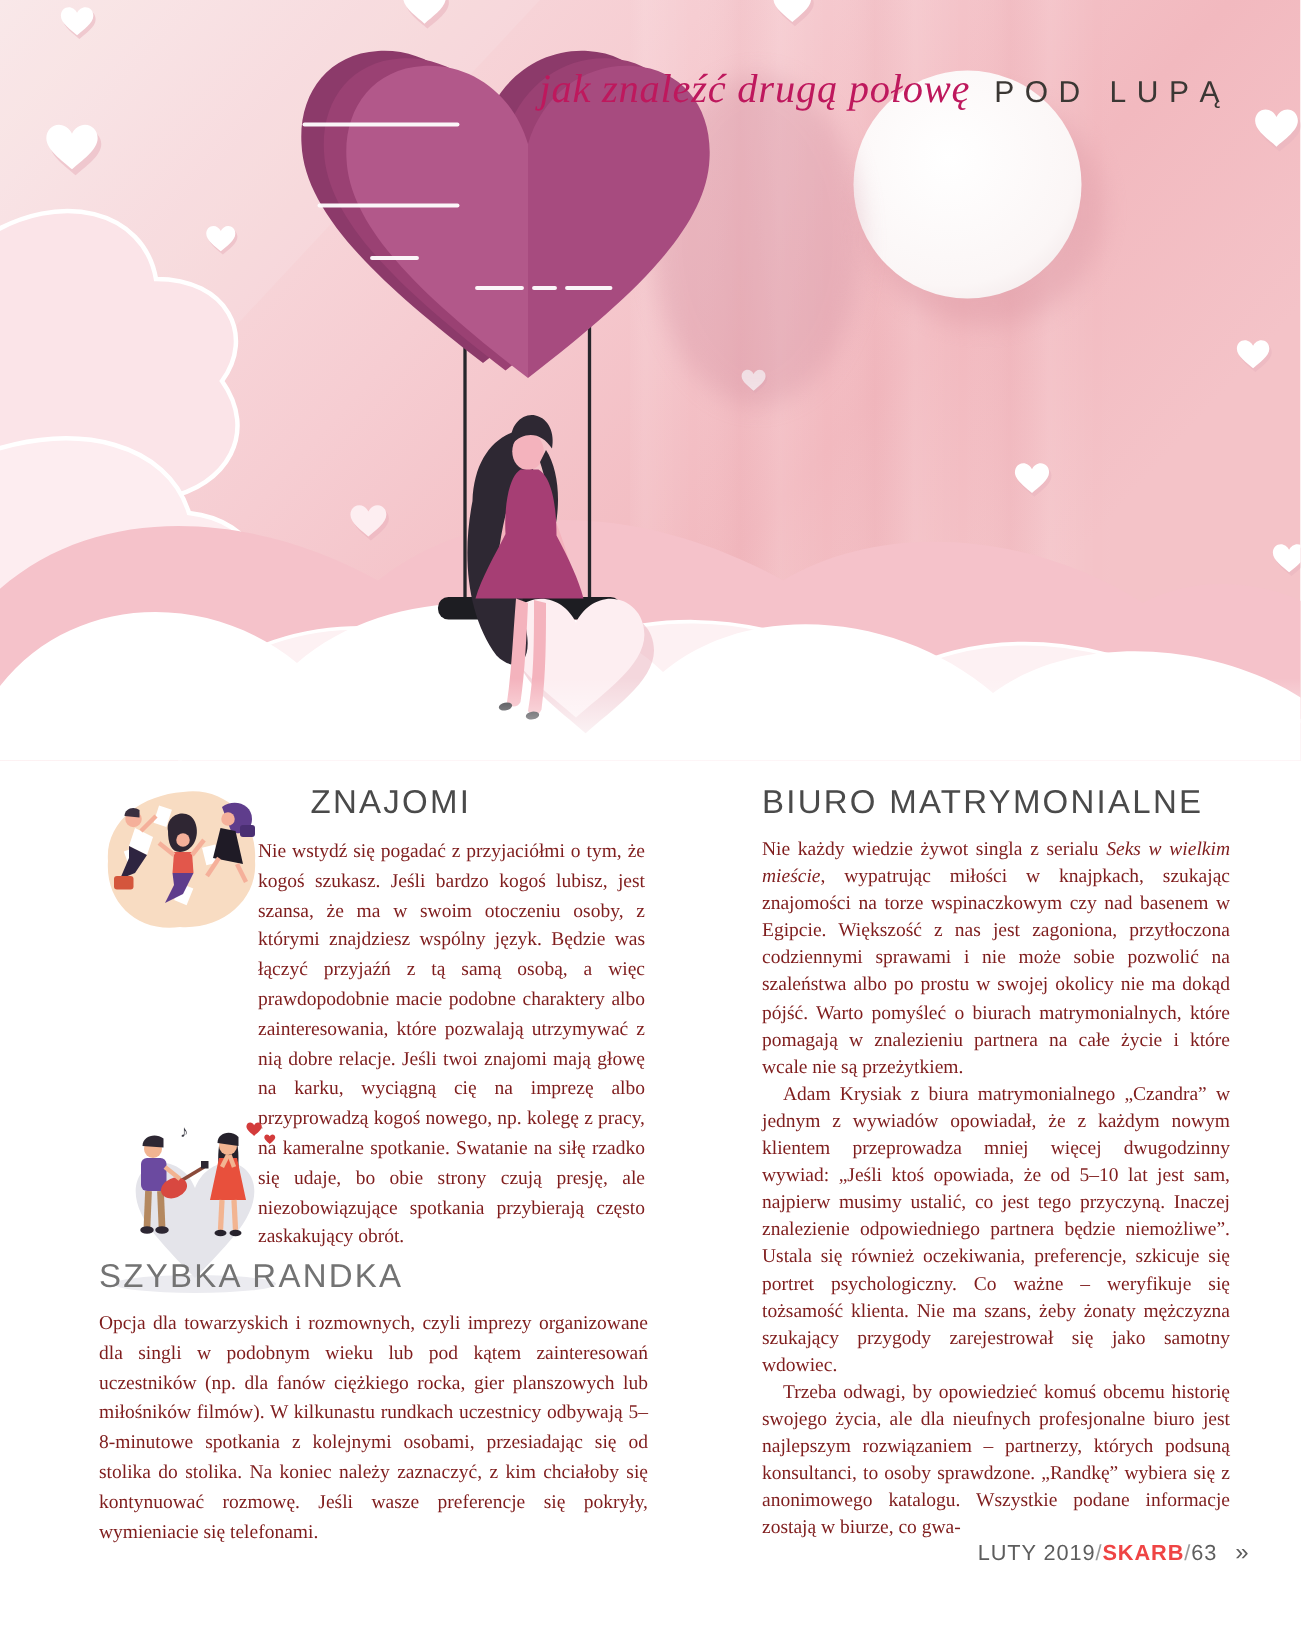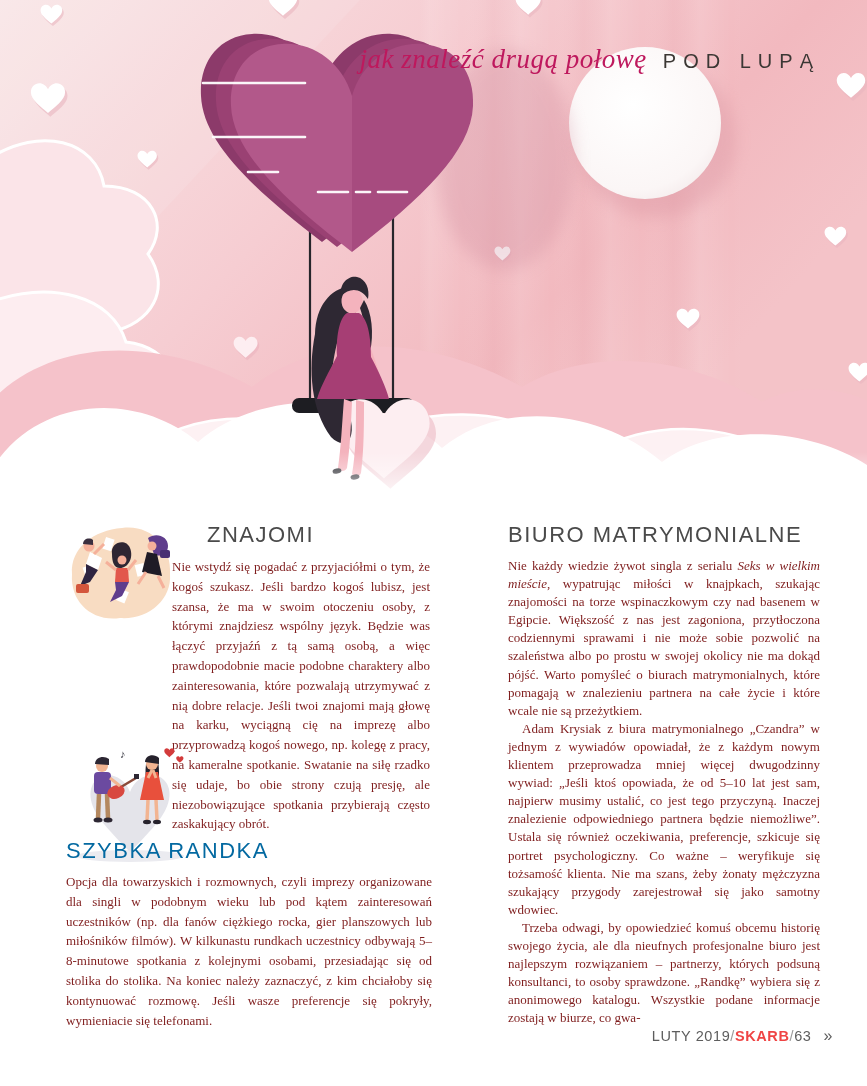--- a/index.html
+++ b/index.html
@@ -26,21 +26,21 @@
   }
   
   .col{position:absolute;top:520px;}
   .col-left{left:66px;width:366px;height:540px;}
   .col-right{left:508px;width:312px;height:520px;}
   .section-heading{
     font-family:"Liberation Sans", sans-serif;font-weight:300;
     font-size:22px;line-height:26px;letter-spacing:1.5px;color:#4a4a4a;
     margin:0;
   }
-  .heading-red{color:#0369a1;}
+  .heading-red{color:#737373;}
   .body-text{
     font-size:13px;text-align:justify;margin:0;color:#7f1d1d;
   }
   .lh-loose{line-height:19.8px;}
   .lh-tight{line-height:18.1px;}
   .indent{text-indent:14px;}
   .abs{position:absolute;}
   
   .znajomi-icon{left:-6px;top:0;width:120px;height:106px;}
   .znajomi-heading{left:122px;top:2px;margin-left:19px;}

